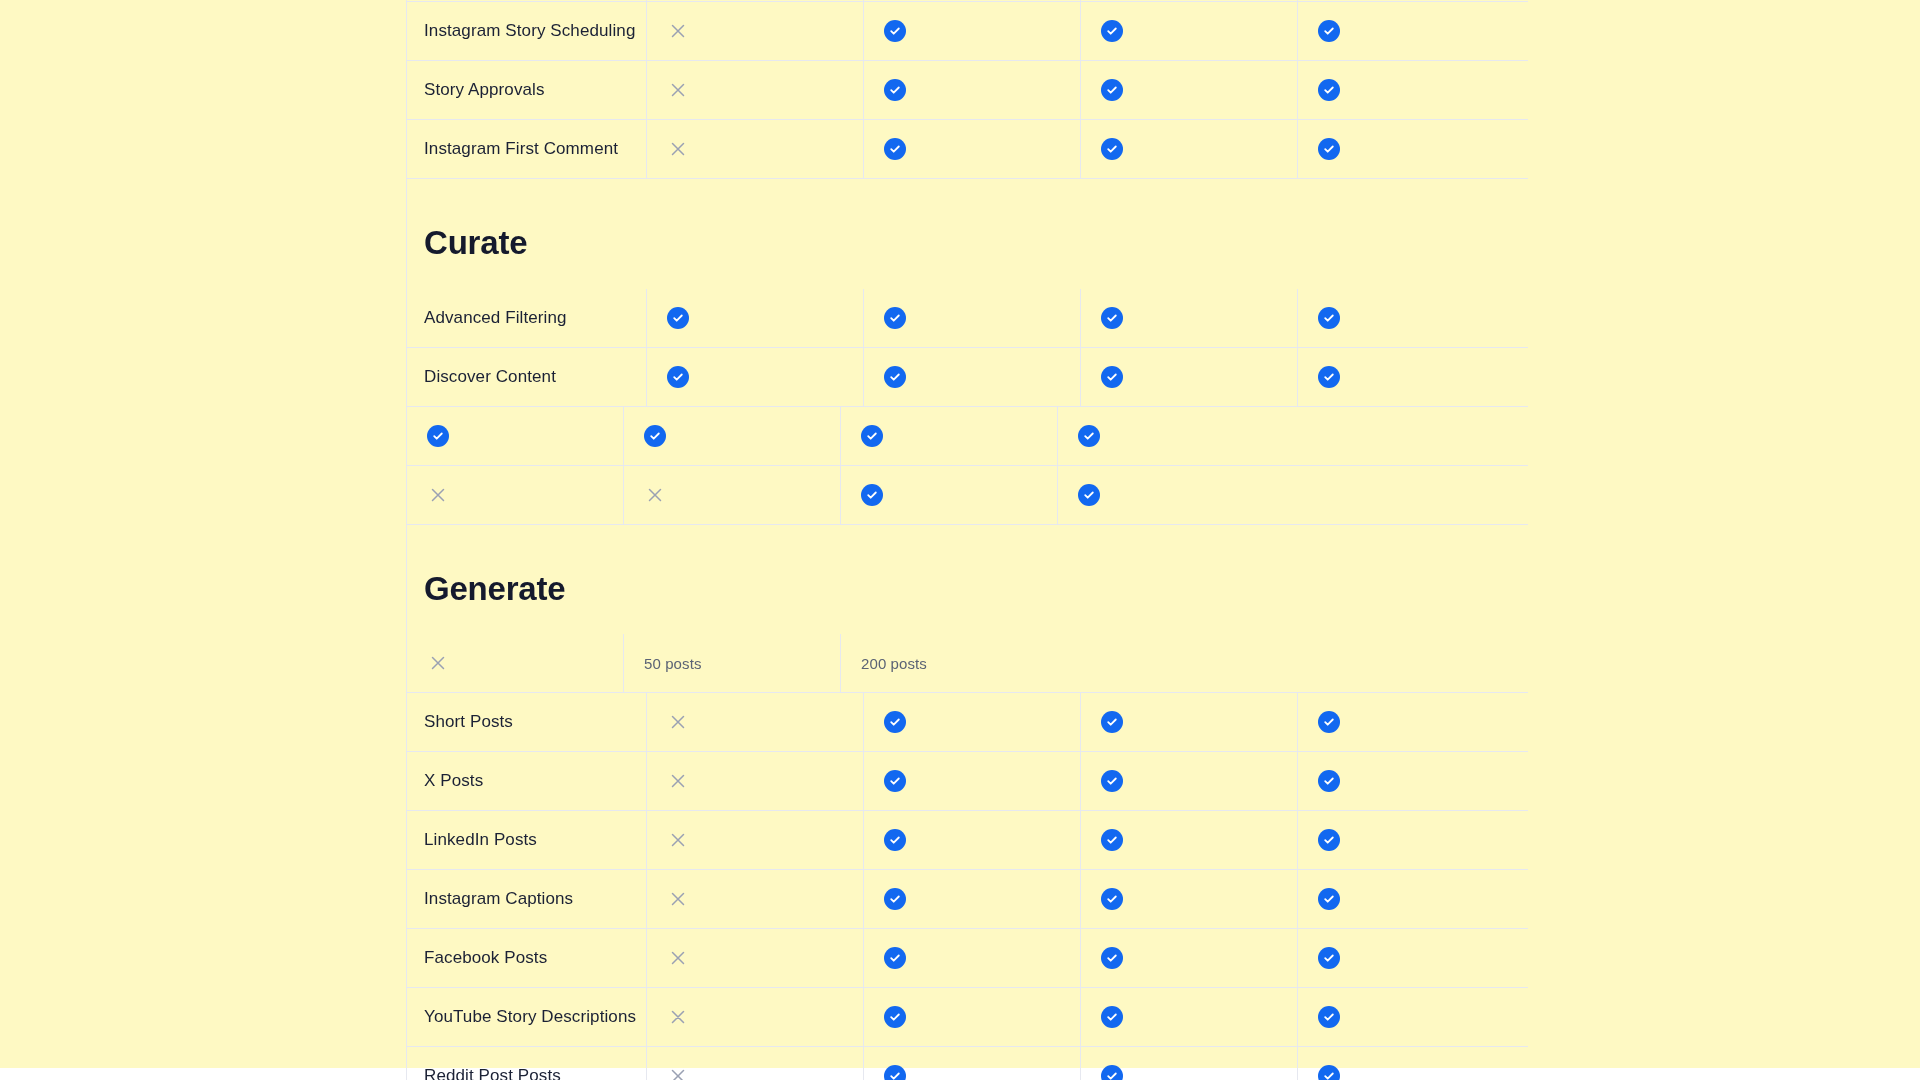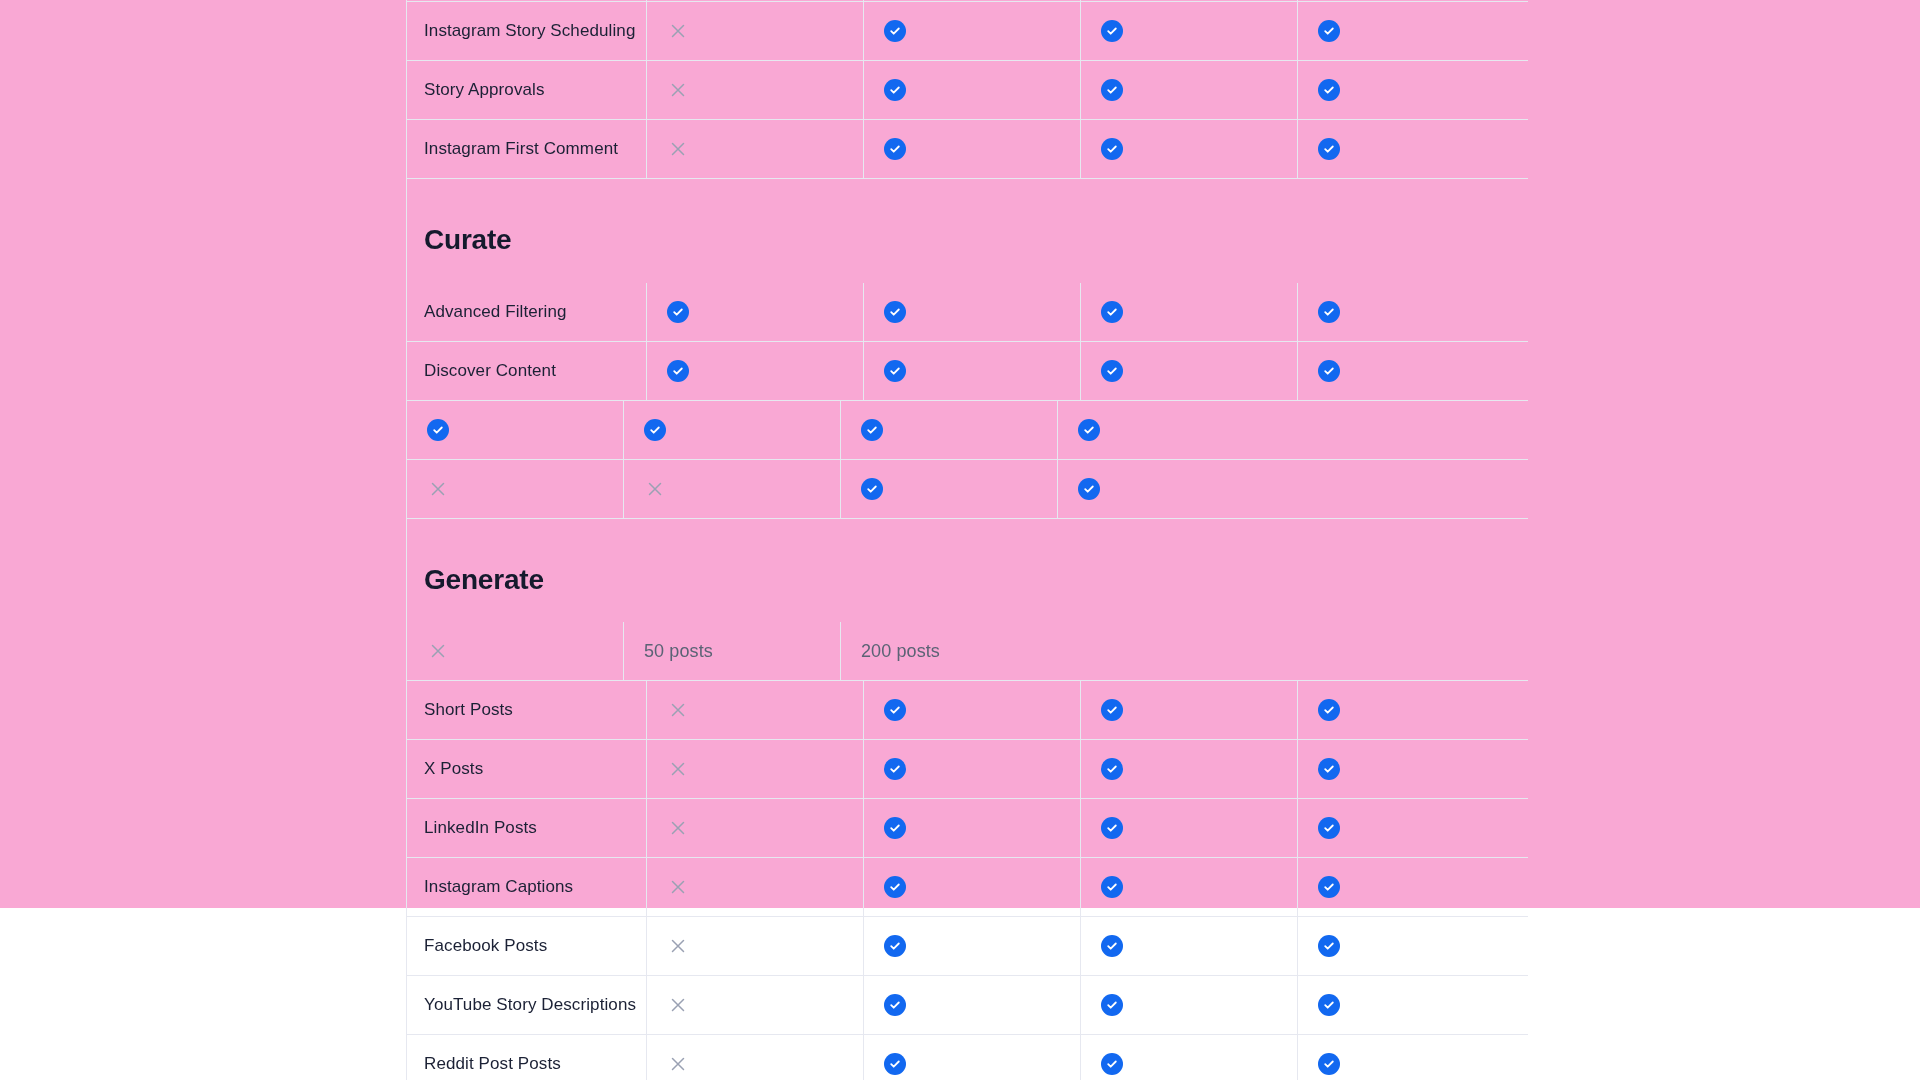--- a/index.html
+++ b/index.html
@@ -10,22 +10,22 @@
     height: 1080px;
     overflow: hidden;
     background: #ffffff;
     font-family: "Liberation Sans", sans-serif;
     -webkit-font-smoothing: antialiased;
   }
 
   .page {
     position: relative;
     width: 1920px;
-    height: 908px;
-    background: #f9a8d4;
+    height: 1068px;
+    background: #fef9c3;
   }
 
   
   .compare-table {
     position: absolute;
     left: 406px;            
     top: 0;
     width: 1122px;          
     border-collapse: collapse;
     table-layout: fixed;
@@ -58,40 +58,40 @@
   }
 
   .cell.plan {
     width: 217px;
     flex: 0 0 217px;
     padding-left: 20px;
   }
 
   .cell.plan .val-text {
     color: #5b6375;
-    font-size: 18px;
+    font-size: 15px;
     letter-spacing: 0.1px;
   }
 
   
   .section-head {
     display: flex;
     width: 1122px;
   }
   .section-head .sh-inner {
     width: 240px;
     flex: 0 0 240px;
     border-left: 1px solid #e6e8f0;
     padding: 44px 0 26px 17px;
   }
   .section-head .sh-rest {
     flex: 1 1 auto;
   }
   .section-title {
-    font-size: 28px;
+    font-size: 33px;
     font-weight: 700;
     color: #151a2d;
     letter-spacing: -0.2px;
     line-height: 1.2;
   }
 
   
   .icon-check {
     width: 22px;
     height: 22px;

